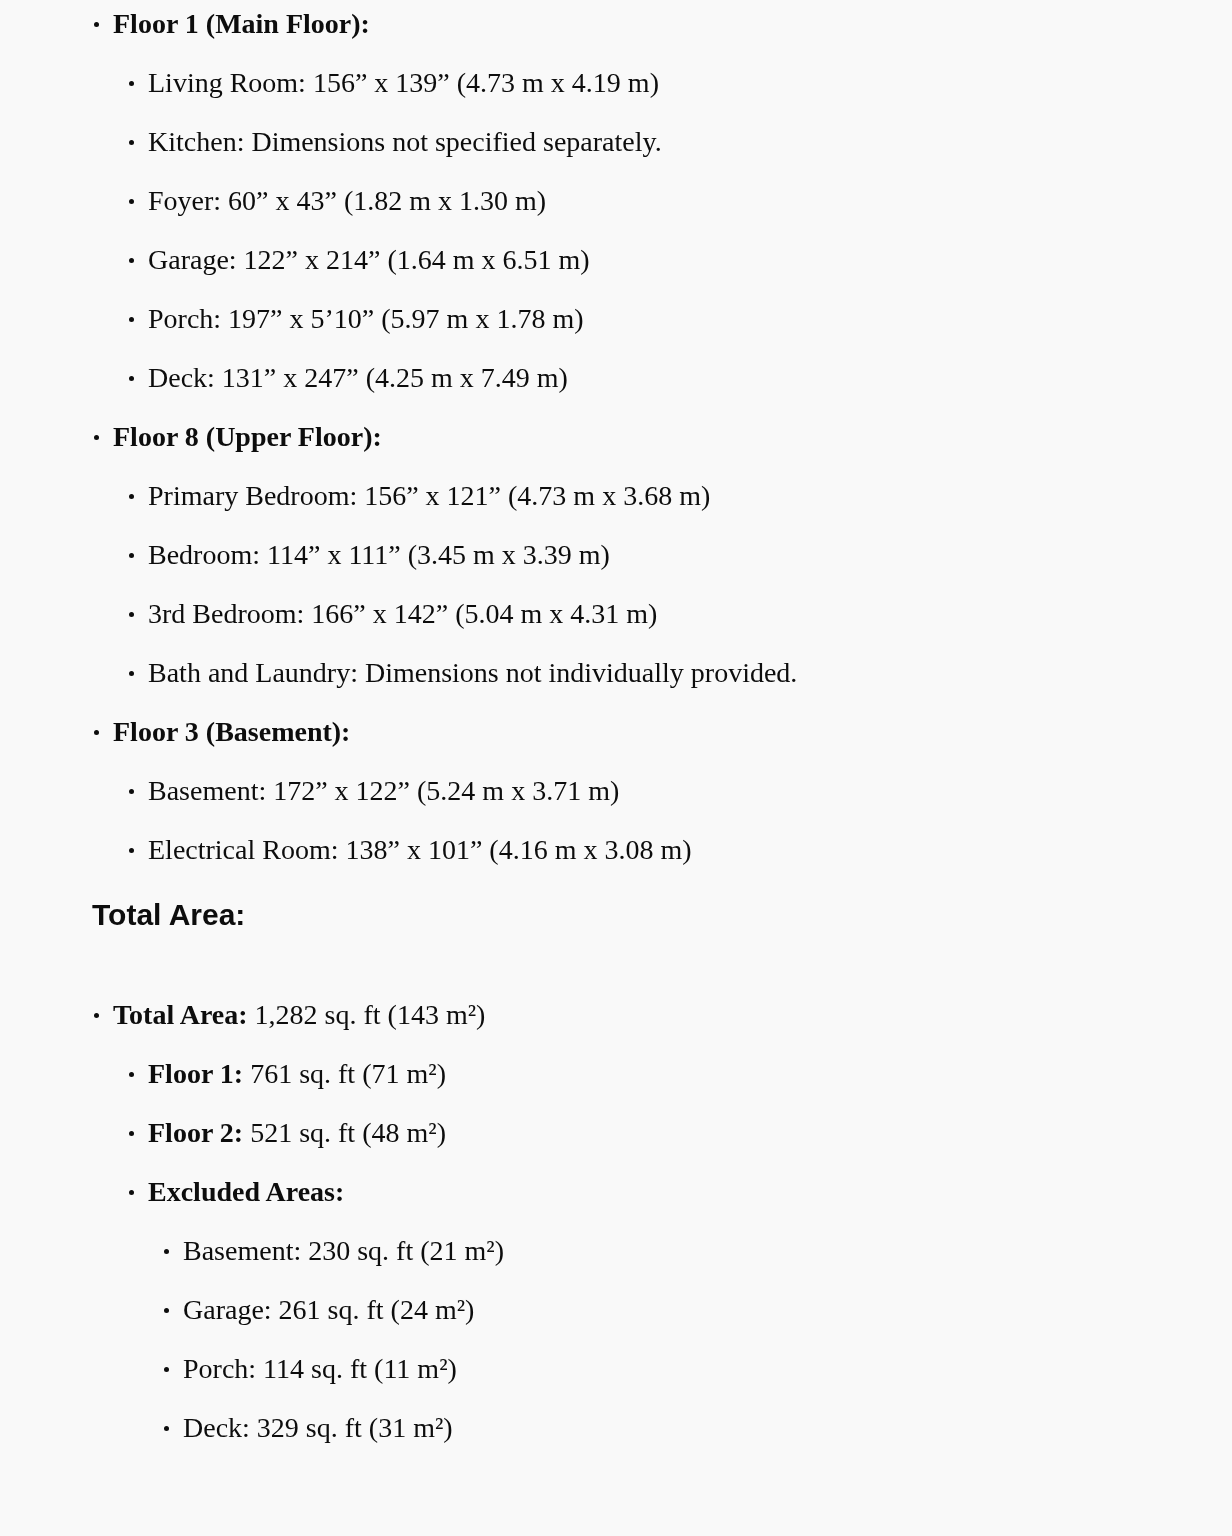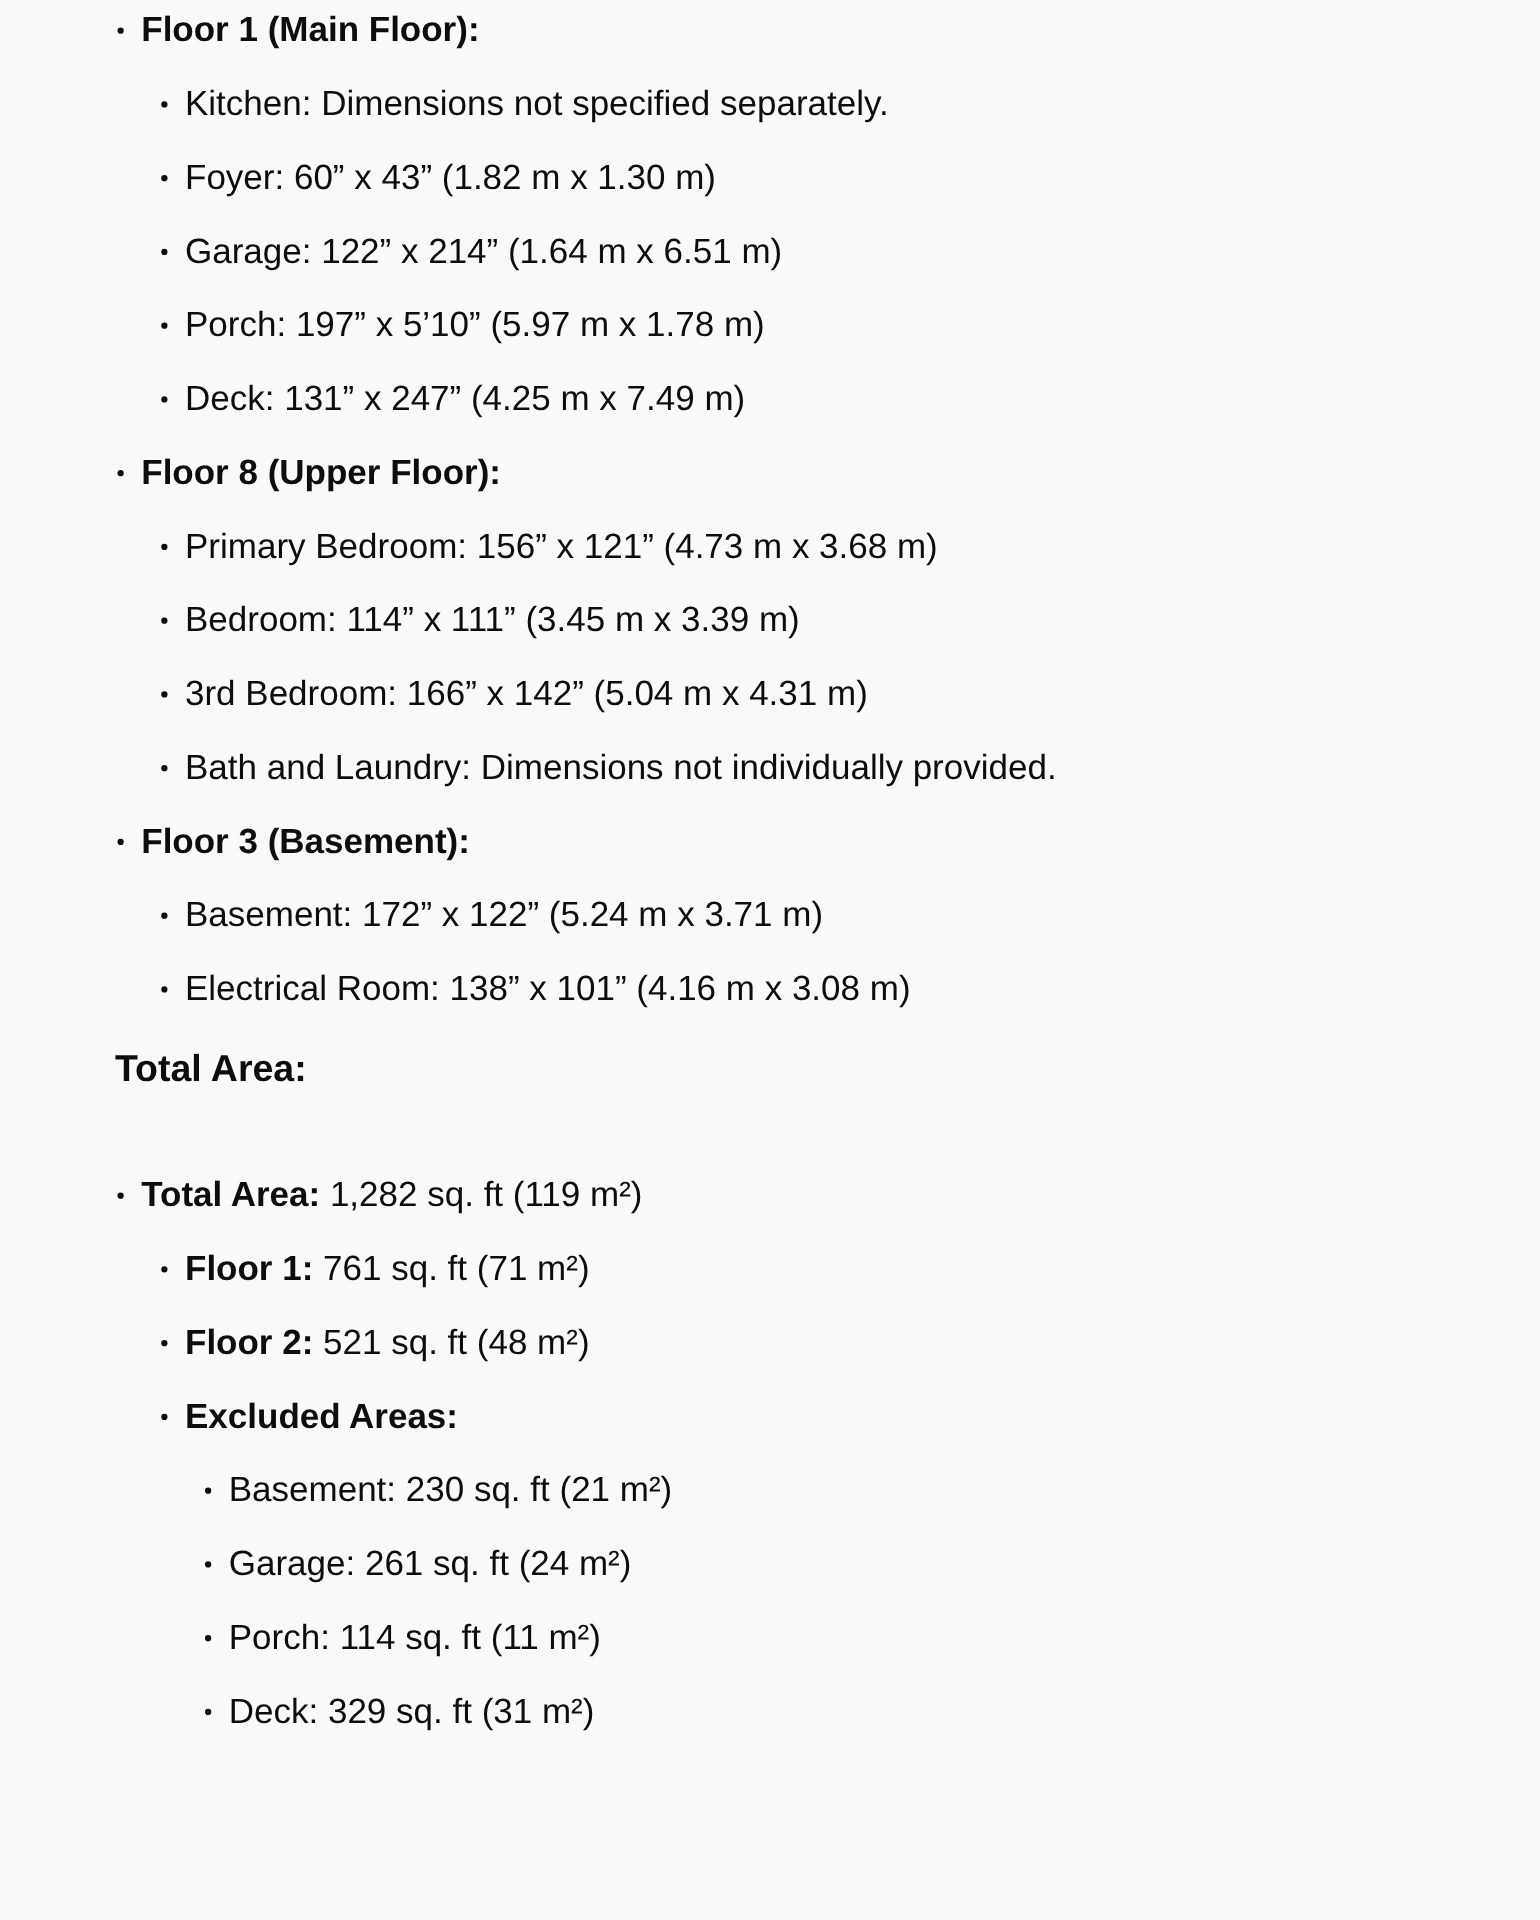--- a/index.html
+++ b/index.html
@@ -13,20 +13,21 @@
     font-size: 28px;
     -webkit-font-smoothing: antialiased;
   }
   .content { padding: 3px 40px 0 92px; }
   ul { list-style: none; margin: 0; padding: 0; }
   li {
     position: relative;
     padding-left: 21px;
     margin: 0 0 17px 0;
     line-height: 42px;
+    font-family: Liberation Serif, serif;
   }
   li::before {
     content: "";
     position: absolute;
     left: 2px;
     top: 18.5px;
     width: 5px;
     height: 5px;
     border-radius: 50%;
     background: currentColor;
@@ -42,20 +43,21 @@
 </style>
 </head>
 <body style="background: rgb(249, 249, 249); color: rgb(13, 13, 13);">
 
 <div class="content">
 
   <ul>
     <li>
       <span class="b">Floor 1 (Main Floor):</span>
       <ul>
+        <li><span>Living Room: 156” x 139” (4.73 m x 4.19 m)</span></li>
         <li><span>Kitchen: Dimensions not specified separately.</span></li>
         <li><span>Foyer: 60” x 43” (1.82 m x 1.30 m)</span></li>
         <li><span>Garage: 122” x 214” (1.64 m x 6.51 m)</span></li>
         <li><span>Porch: 197” x 5’10” (5.97 m x 1.78 m)</span></li>
         <li><span>Deck: 131” x 247” (4.25 m x 7.49 m)</span></li>
       </ul>
     </li>
     <li>
       <span class="b">Floor 8 (Upper Floor):</span>
       <ul>
@@ -72,21 +74,21 @@
         <li><span>Electrical Room: 138” x 101” (4.16 m x 3.08 m)</span></li>
       </ul>
     </li>
   </ul>
 
   <h3>Total Area:</h3>
 
   <ul>
     <li>
       <span class="b">Total Area:</span>
-      <span>1,282 sq. ft (119 m²)</span>
+      <span>1,282 sq. ft (143 m²)</span>
       <ul>
         <li>
           <span class="b">Floor 1:</span>
           <span>761 sq. ft (71 m²)</span>
         </li>
         <li>
           <span class="b">Floor 2:</span>
           <span>521 sq. ft (48 m²)</span>
         </li>
         <li>

